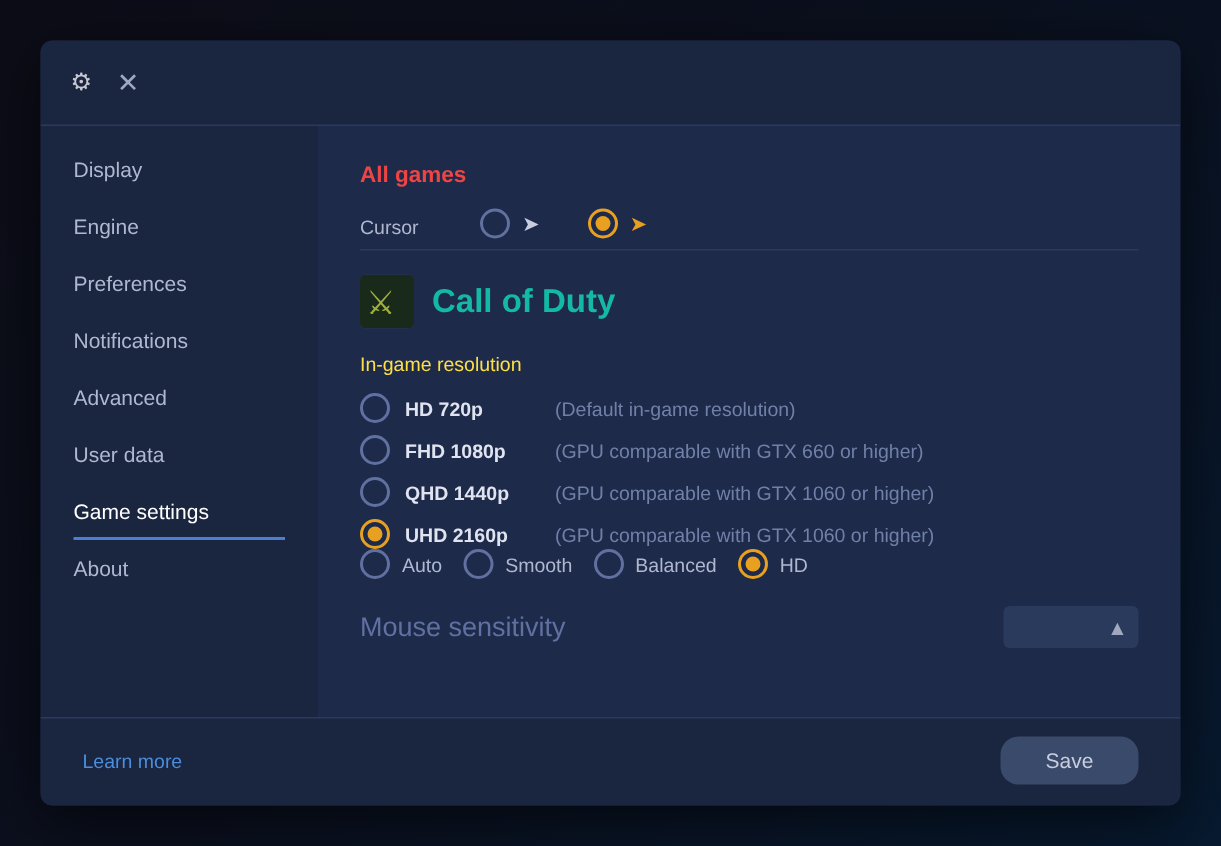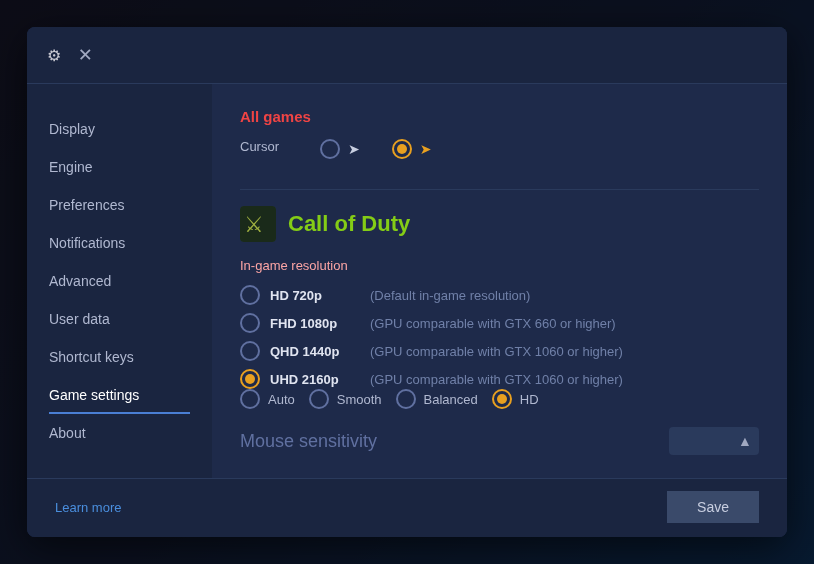--- a/index.html
+++ b/index.html
@@ -76,21 +76,20 @@
     }
 
     
     .sidebar {
       width: 185px;
       background: #1a2540;
       padding: 10px 0;
       display: flex;
       flex-direction: column;
       flex-shrink: 0;
-      justify-content: center;
     }
 
     .sidebar-item {
       padding: 11px 22px;
       color: #b0b8d0;
       font-size: 14px;
       cursor: pointer;
       position: relative;
     }
     .sidebar-item.active {
@@ -116,23 +115,23 @@
 
     .section-title {
       font-size: 15px;
       color: #ef4444;
       font-weight: 600;
       margin-bottom: 14px;
     }
 
     .cursor-row {
       display: flex;
-      align-items: flex-start;
+      align-items: flex-end;
       margin-bottom: 8px;
-      padding-bottom: 30px;
+      padding-bottom: 7px;
       border-bottom: 1px solid #2a3a5c;
     }
 
     .cursor-label {
       color: #b0b8d0;
       font-size: 13px;
       width: 80px;
       flex-shrink: 0;
     }
 
@@ -205,27 +204,27 @@
       font-size: 18px;
       overflow: hidden;
     }
 
     .game-icon svg {
       width: 100%; height: 100%;
     }
 
     .game-name {
       font-size: 22px;
-      color: #84cc16;
+      color: #14b8a6;
       font-weight: 600;
     }
 
     .subsection-title {
       font-size: 13px;
-      color: #fca5a5;
+      color: #fde047;
       margin-bottom: 12px;
       font-weight: 500;
     }
 
     .resolution-options {
       display: flex;
       flex-direction: column;
       gap: 8px;
     }
 
@@ -310,21 +309,21 @@
       color: #4a8edd;
       font-size: 13px;
       text-decoration: none;
       cursor: pointer;
     }
 
     .save-btn {
       background: #3a4a6a;
       color: #c8cee0;
       border: none;
-      border-radius: 0;
+      border-radius: 12px;
       padding: 8px 30px;
       font-size: 14px;
       cursor: pointer;
     }
 
     
     .main-content::-webkit-scrollbar { width: 6px; }
     .main-content::-webkit-scrollbar-track { background: transparent; }
     .main-content::-webkit-scrollbar-thumb { background: #3a4a6a; border-radius: 3px; }
   </style>
@@ -353,23 +352,20 @@
         <span>Preferences</span>
       </div>
       <div class="sidebar-item">
         <span>Notifications</span>
       </div>
       <div class="sidebar-item">
         <span>Advanced</span>
       </div>
       <div class="sidebar-item">
         <span>User data</span>
-      </div>
-      <div class="sidebar-item">
-        <span>Shortcut keys</span>
       </div>
       <div class="sidebar-item active">
         <span>Game settings</span>
       </div>
       <div class="sidebar-item">
         <span>About</span>
       </div>
     </nav>
 
     <div class="main-content">

